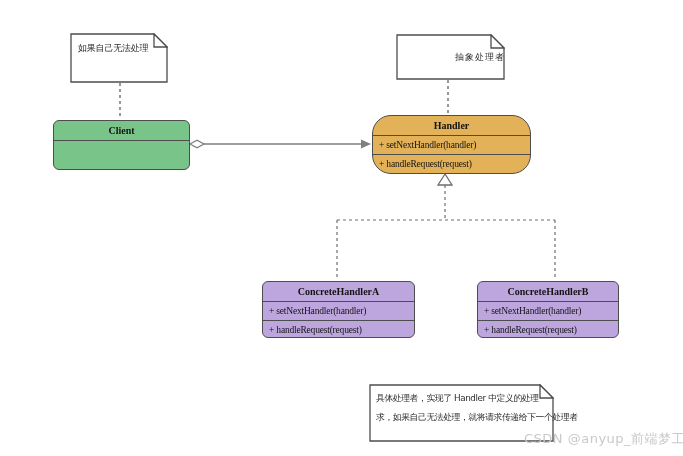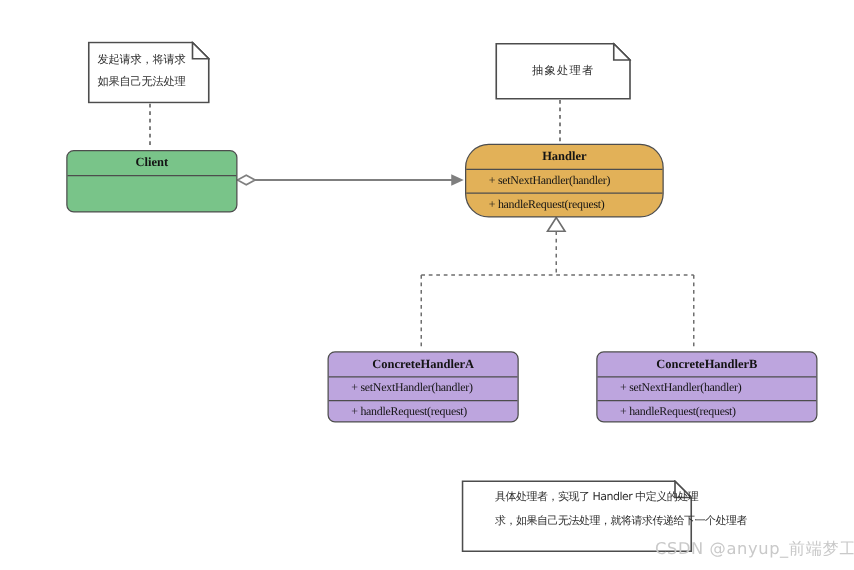--- a/index.html
+++ b/index.html
@@ -17,37 +17,37 @@
   }
   .uml-class.client{background:#79c489;}
   .uml-class.handler{background:#e2b158;border-radius:19px;}
   .uml-class.concrete{background:#bda5de;}
   .uml-title{
     font-weight:bold;font-size:10px;color:#141414;text-align:center;
     line-height:19px;height:19px;flex:0 0 auto;
   }
   .uml-row{
     border-top:1.3px solid #4d4d4d;font-size:9.5px;color:#141414;
-    line-height:18px;height:18px;flex:0 0 auto;padding-left:18px;white-space:nowrap;
+    line-height:18px;height:18px;flex:0 0 auto;padding-left:6px;white-space:nowrap;
     letter-spacing:-0.2px;
   }
   .uml-body-empty{border-top:1.3px solid #4d4d4d;flex:1 1 auto;}
 
   
   .note{position:absolute;box-sizing:border-box;}
   .note svg.note-bg{position:absolute;left:0;top:0;}
   .note-text{
     position:relative;font-size:9px;color:#2e2e2e;line-height:18px;
     padding:6px 0 0 8px;white-space:nowrap;letter-spacing:-0.2px;
   }
   .note-text.center{
-    padding:0;display:flex;align-items:center;justify-content:center;
+    padding:0;display:flex;align-items:center;justify-content:flex-end;
     height:100%;letter-spacing:1px;
   }
-  .note-text.small{padding:5px 0 0 7px;line-height:19px;font-size:8.8px;letter-spacing:-0.4px;margin-left:20px;}
+  .note-text.small{padding:5px 0 0 7px;line-height:19px;font-size:8.8px;letter-spacing:-0.4px;}
 
   .watermark{
     position:absolute;left:524px;top:430px;font-size:13px;color:#c9c9c9;
     white-space:nowrap;letter-spacing:0.5px;
   }
 </style>
 </head>
 <body>
 
 <div class="canvas">
@@ -65,21 +65,20 @@
     <path d="M445,185 V220 M337,220 H555 M337,220 V280 M555,220 V280" stroke="#6e6e6e" stroke-width="1.2" stroke-dasharray="3 3" fill="none"></path>
     <polygon points="445,174 438,185 452,185" fill="#ffffff" stroke="#6e6e6e" stroke-width="1.3"></polygon>
   </svg>
 
   <div class="note" style="left:70px;top:33px;width:98px;height:50px">
     <svg class="note-bg" width="98" height="50" viewBox="0 0 98 50">
       <path d="M1,1 H84 L97,14 V49 H1 Z" fill="#ffffff" stroke="#4d4d4d" stroke-width="1.3"></path>
       <path d="M84,1 V14 H97 Z" fill="#ffffff" stroke="#4d4d4d" stroke-width="1.3"></path>
     </svg>
     <div class="note-text">
-      <div>发起请求，将请求</div>
       <div>如果自己无法处理</div>
     </div>
   </div>
 
   <div class="note" style="left:396px;top:34px;width:109px;height:46px">
     <svg class="note-bg" width="109" height="46" viewBox="0 0 109 46">
       <path d="M1,1 H95 L108,14 V45 H1 Z" fill="#ffffff" stroke="#4d4d4d" stroke-width="1.3"></path>
       <path d="M95,1 V14 H108 Z" fill="#ffffff" stroke="#4d4d4d" stroke-width="1.3"></path>
     </svg>
     <div class="note-text center">
@@ -97,21 +96,21 @@
     <div class="uml-row">+ setNextHandler(handler)</div>
     <div class="uml-row">+ handleRequest(request)</div>
   </div>
 
   <div class="uml-class concrete" style="left:262px;top:281px;width:153px;height:57px">
     <div class="uml-title">ConcreteHandlerA</div>
     <div class="uml-row">+ setNextHandler(handler)</div>
     <div class="uml-row">+ handleRequest(request)</div>
   </div>
 
-  <div class="uml-class concrete" style="left:477px;top:281px;width:177px;height:57px">
+  <div class="uml-class concrete" style="left:477px;top:281px;width:142px;height:57px">
     <div class="uml-title">ConcreteHandlerB</div>
     <div class="uml-row">+ setNextHandler(handler)</div>
     <div class="uml-row">+ handleRequest(request)</div>
   </div>
 
   <div class="note" style="left:369px;top:384px;width:185px;height:58px">
     <svg class="note-bg" width="185" height="58" viewBox="0 0 185 58">
       <path d="M1,1 H171 L184,14 V57 H1 Z" fill="#ffffff" stroke="#4d4d4d" stroke-width="1.3"></path>
       <path d="M171,1 V14 H184 Z" fill="#ffffff" stroke="#4d4d4d" stroke-width="1.3"></path>
     </svg>

